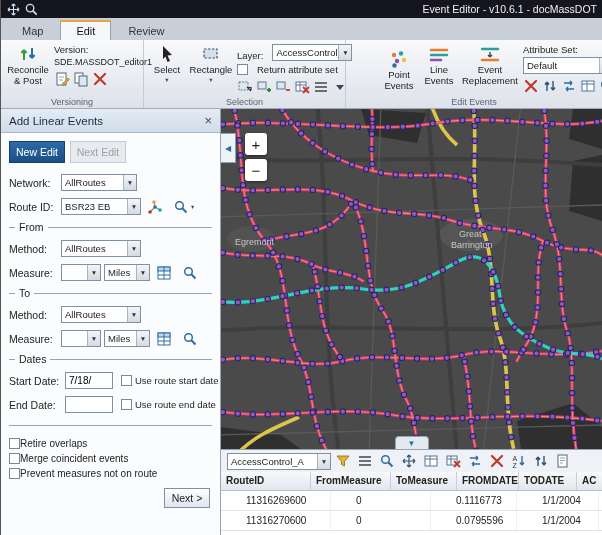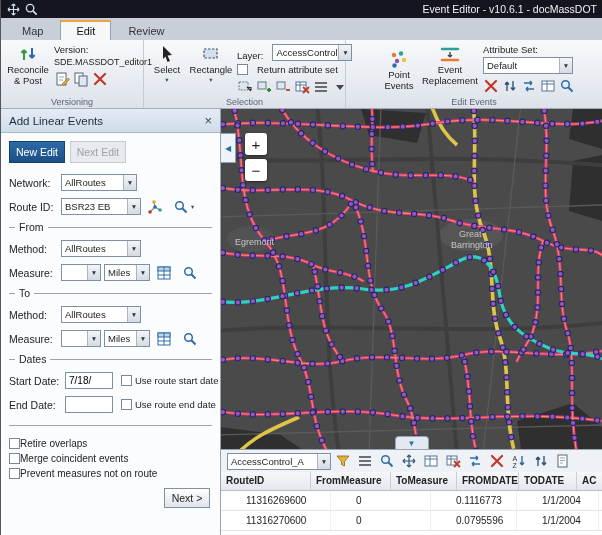--- a/index.html
+++ b/index.html
@@ -238,20 +238,30 @@
           <span class="bicon">
             <svg viewBox="0 0 20 20">
                 <circle cx="5" cy="6" r="2.2" fill="#e87b2e"></circle>
                 <circle cx="12" cy="4.5" r="2.2" fill="#2aa198"></circle>
                 <circle cx="8" cy="12" r="2.2" fill="#8e4fae"></circle>
                 <circle cx="15" cy="11" r="2.2" fill="#e8c43a"></circle>
                 <circle cx="5.5" cy="16.5" r="2.2" fill="#2e6da4"></circle>
               </svg>
           </span>
           <span>Point Events</span>
+        </div>
+        <div class="bigbtn" style="width:40px;">
+          <span class="bicon">
+            <svg viewBox="0 0 20 20">
+                <path d="M2,6 H18" stroke="#e87b2e" stroke-width="2.5" stroke-linecap="round"></path>
+                <path d="M2,11 H18" stroke="#2aa198" stroke-width="2.5" stroke-linecap="round"></path>
+                <path d="M2,16 H12" stroke="#8e4fae" stroke-width="2.5" stroke-linecap="round"></path>
+              </svg>
+          </span>
+          <span>Line Events</span>
         </div>
         <div class="bigbtn" style="width:62px;">
           <span class="bicon">
             <svg viewBox="0 0 20 20">
                 <path d="M2,5 H18" stroke="#2aa198" stroke-width="2.4" stroke-linecap="round"></path>
                 <path d="M10,8 V13 M10,13 L8,11 M10,13 L12,11" stroke="#444" stroke-width="1.4" fill="none"></path>
                 <path d="M2,16 H18" stroke="#e87b2e" stroke-width="2.4" stroke-linecap="round"></path>
               </svg>
           </span>
           <span>Event Replacement</span>

